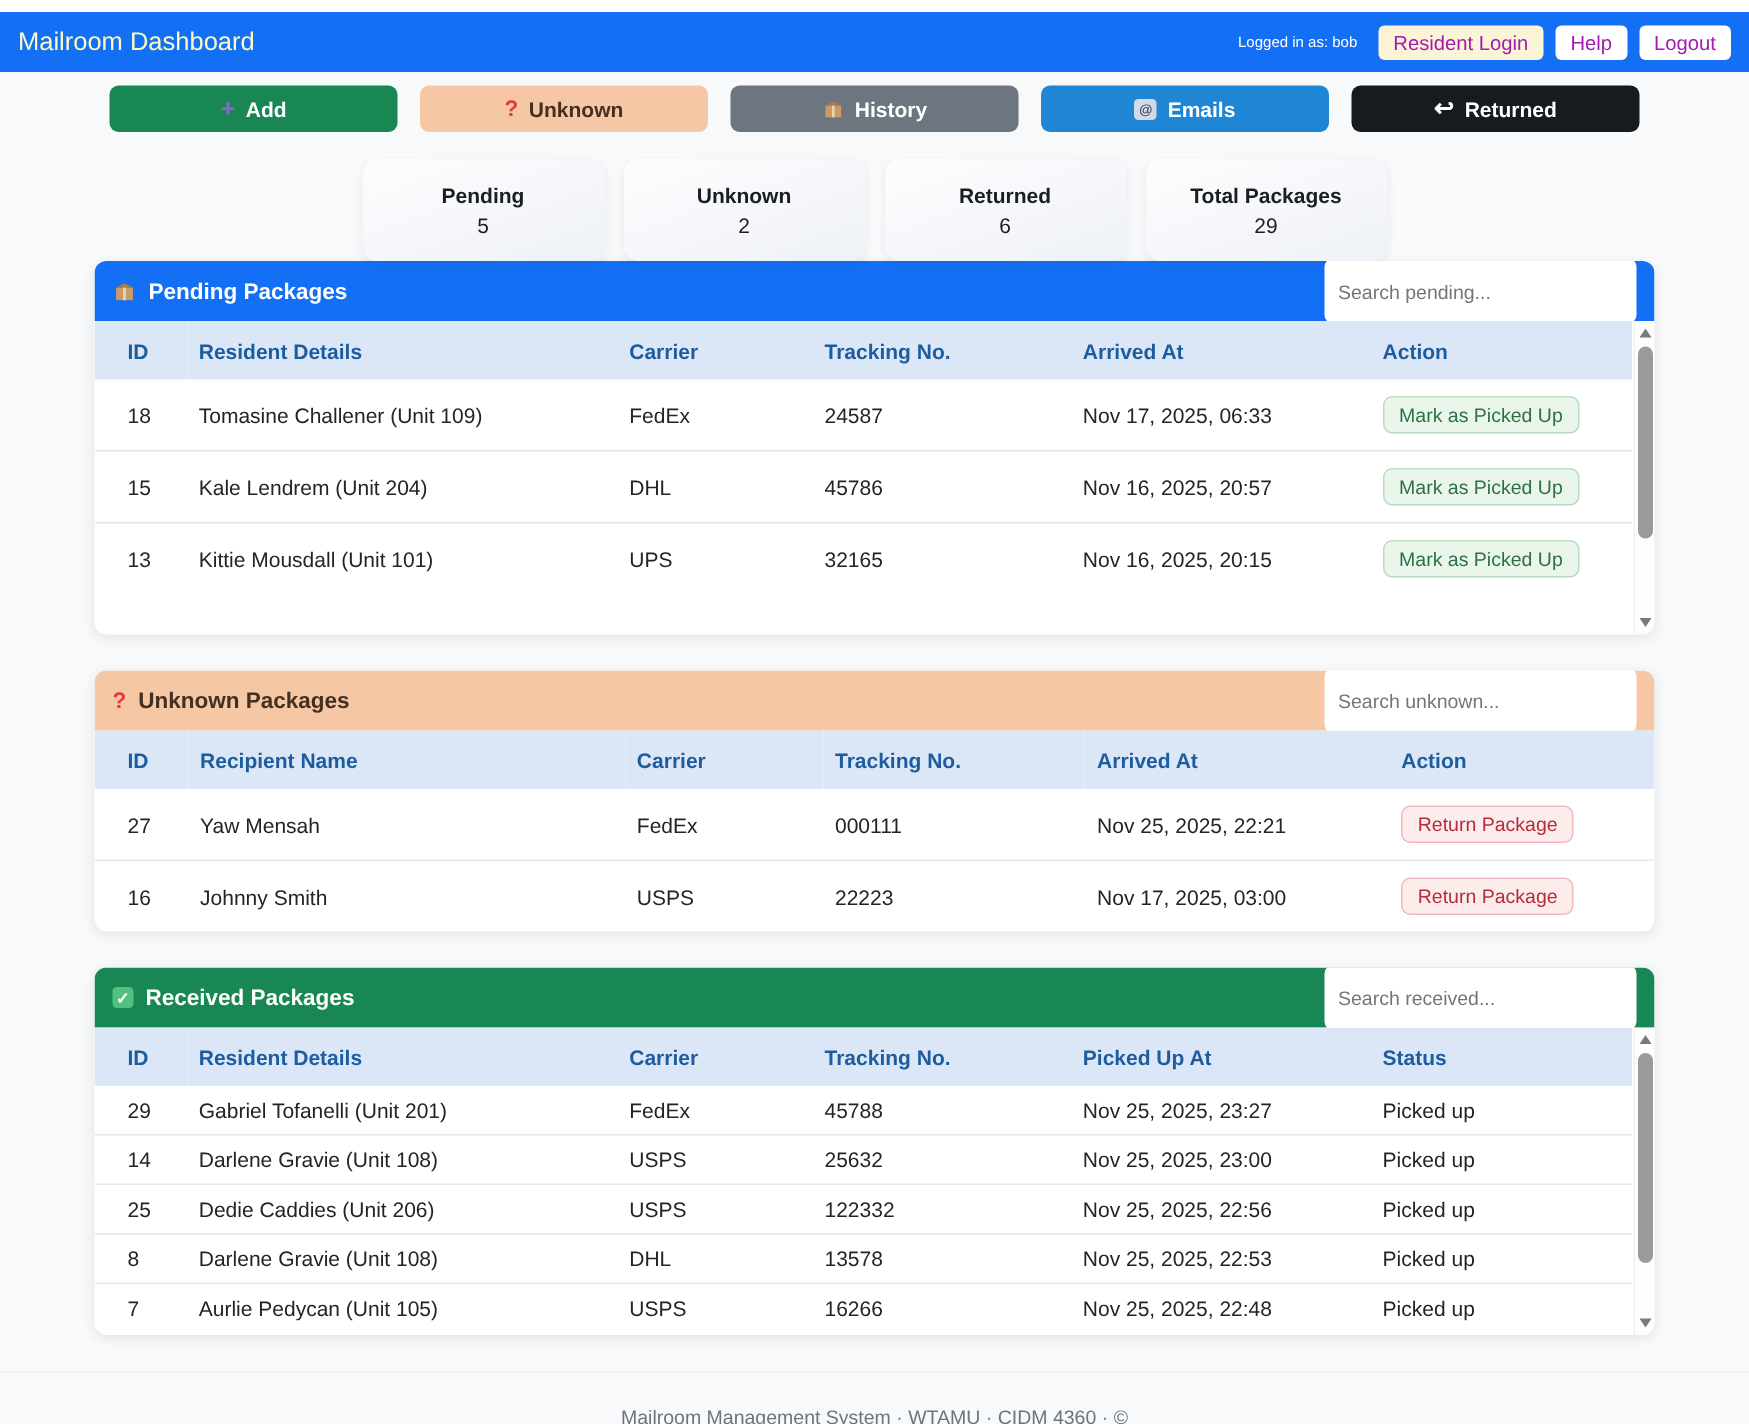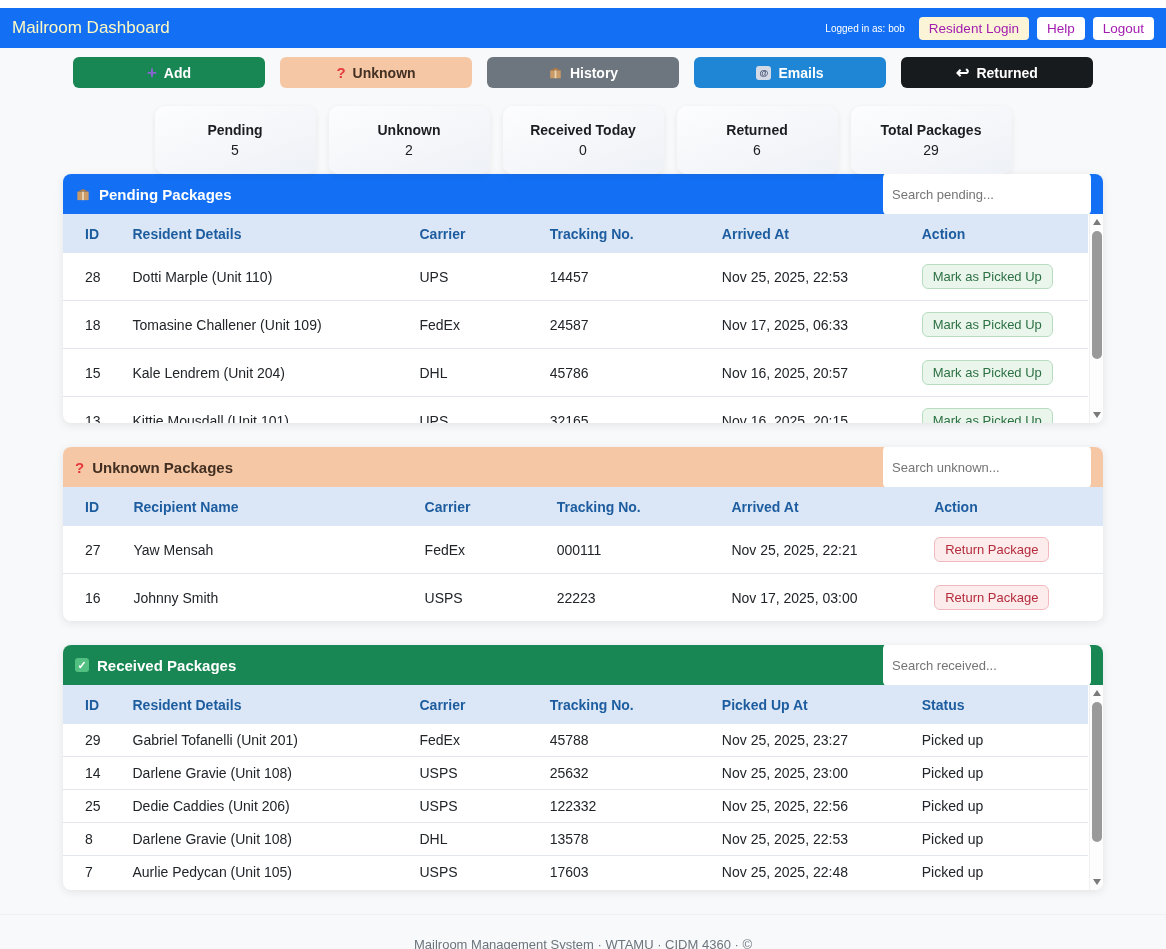--- a/index.html
+++ b/index.html
@@ -190,24 +190,20 @@
   <div class="stats-row">
     <div class="stat-card">
       <span class="stat-label">Pending</span>
       <span class="stat-value">5</span>
     </div>
     <div class="stat-card">
       <span class="stat-label">Unknown</span>
       <span class="stat-value">2</span>
     </div>
     <div class="stat-card">
-      <span class="stat-label">Received Today</span>
-      <span class="stat-value">0</span>
-    </div>
-    <div class="stat-card">
       <span class="stat-label">Returned</span>
       <span class="stat-value">6</span>
     </div>
     <div class="stat-card">
       <span class="stat-label">Total Packages</span>
       <span class="stat-value">29</span>
     </div>
   </div>
 
   <div class="section-card">
@@ -237,28 +233,20 @@
           <th>ID</th>
           <th>Resident Details</th>
           <th>Carrier</th>
           <th>Tracking No.</th>
           <th>Arrived At</th>
           <th>Action</th>
         </tr>
           </thead>
         <tbody class="rows-tall">
           <tr>
-            <td>28</td>
-            <td>Dotti Marple (Unit 110)</td>
-            <td>UPS</td>
-            <td>14457</td>
-            <td>Nov 25, 2025, 22:53</td>
-            <td><button class="btn-pick">Mark as Picked Up</button></td>
-          </tr>
-          <tr>
             <td>18</td>
             <td>Tomasine Challener (Unit 109)</td>
             <td>FedEx</td>
             <td>24587</td>
             <td>Nov 17, 2025, 06:33</td>
             <td><button class="btn-pick">Mark as Picked Up</button></td>
           </tr>
           <tr>
             <td>15</td>
             <td>Kale Lendrem (Unit 204)</td>
@@ -398,21 +386,21 @@
             <td>Darlene Gravie (Unit 108)</td>
             <td>DHL</td>
             <td>13578</td>
             <td>Nov 25, 2025, 22:53</td>
             <td>Picked up</td>
           </tr>
           <tr>
             <td>7</td>
             <td>Aurlie Pedycan (Unit 105)</td>
             <td>USPS</td>
-            <td>17603</td>
+            <td>16266</td>
             <td>Nov 25, 2025, 22:48</td>
             <td>Picked up</td>
           </tr>
         </tbody>
       </table>
       <div class="fake-sb">
         <span class="sb-up">
             <span class="tri-up"></span>
           </span>
         <span class="sb-thumb thumb-received"></span>

